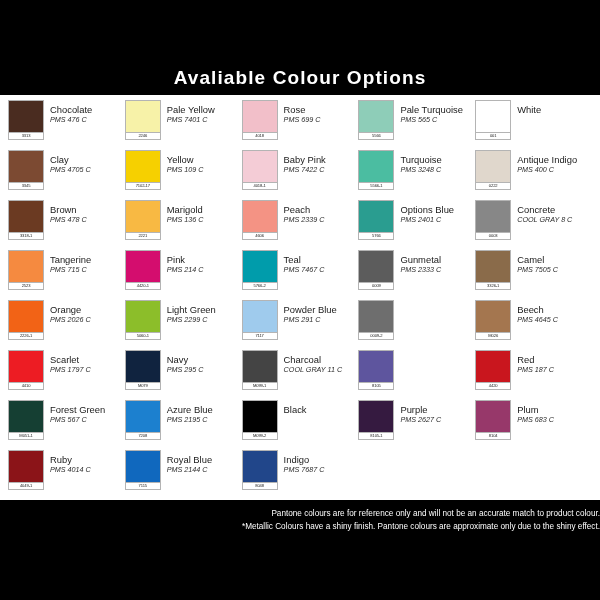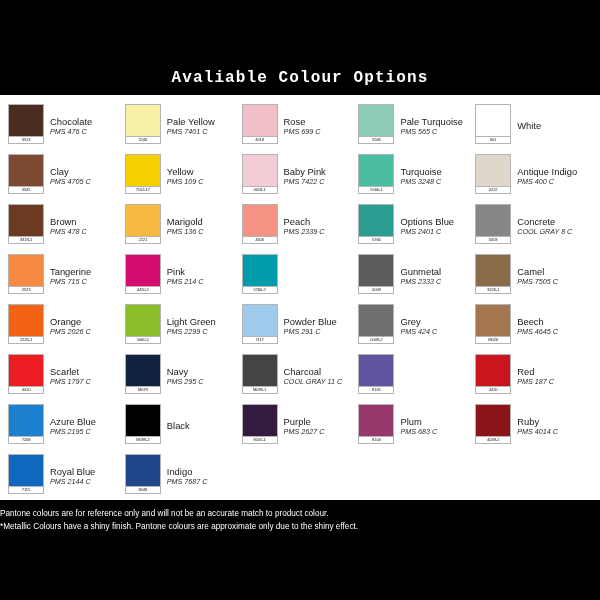--- a/index.html
+++ b/index.html
@@ -37,38 +37,38 @@
     top: 60px;
     width: 600px;
     height: 35px;
     background: #000000;
     display: flex;
     align-items: center;
     justify-content: center;
   }
   .title-text {
     color: #ffffff;
-    font-size: 16px;
+    font-size: 19px;
     font-weight: bold;
     letter-spacing: 1.1px;
-    font-family: Liberation Mono, monospace;
+    font-family: Liberation Sans, sans-serif;
     white-space: nowrap;
   }
 
   
   .footer-band {
     position: absolute;
     left: 0;
     top: 500px;
     width: 600px;
     height: 40px;
     background: #000000;
     display: flex;
     flex-direction: column;
-    align-items: flex-start;
+    align-items: flex-end;
     justify-content: center;
     gap: 2px;
   }
   .footer-line {
     color: #ffffff;
     font-size: 8.2px;
     line-height: 11px;
     white-space: nowrap;
     font-family: "Liberation Sans", sans-serif;
   }
@@ -83,21 +83,21 @@
     display: grid;
     grid-template-columns: repeat(5, 1fr);
     grid-template-rows: repeat(8, 1fr);
     column-gap: 0px;
     row-gap: 0px;
   }
 
   .cell {
     display: flex;
     flex-direction: row;
-    align-items: center;
+    align-items: flex-start;
     padding-top: 3px;
   }
 
   .chip-wrap {
     width: 36px;
     flex: 0 0 36px;
     display: flex;
     flex-direction: column;
     align-items: stretch;
   }
@@ -327,20 +327,24 @@
         <div class="labels">
           <div class="c-name">Pink</div>
           <div class="c-pms">PMS 214 C</div>
         </div>
       </div>
       <div class="cell">
         <div class="chip-wrap">
           <div class="chip" style="background: rgb(0, 156, 171);"></div>
           <div class="chip-code">5766-2</div>
         </div>
+        <div class="labels">
+          <div class="c-name">Teal</div>
+          <div class="c-pms">PMS 7467 C</div>
+        </div>
       </div>
       <div class="cell">
         <div class="chip-wrap">
           <div class="chip" style="background: rgb(92, 92, 92);"></div>
           <div class="chip-code">0009</div>
         </div>
         <div class="labels">
           <div class="c-name">Gunmetal</div>
           <div class="c-pms">PMS 2333 C</div>
         </div>
@@ -383,24 +387,20 @@
         <div class="labels">
           <div class="c-name">Powder Blue</div>
           <div class="c-pms">PMS 291 C</div>
         </div>
       </div>
       <div class="cell">
         <div class="chip-wrap">
           <div class="chip" style="background: rgb(110, 110, 110);"></div>
           <div class="chip-code">0009-2</div>
         </div>
-        <div class="labels">
-          <div class="c-name">Grey</div>
-          <div class="c-pms">PMS 424 C</div>
-        </div>
       </div>
       <div class="cell">
         <div class="chip-wrap">
           <div class="chip" style="background: rgb(164, 118, 79);"></div>
           <div class="chip-code">M026</div>
         </div>
         <div class="labels">
           <div class="c-name">Beech</div>
           <div class="c-pms">PMS 4645 C</div>
         </div>
@@ -442,20 +442,30 @@
         </div>
       </div>
       <div class="cell">
         <div class="chip-wrap">
           <div class="chip" style="background: rgb(201, 22, 30);"></div>
           <div class="chip-code">4420</div>
         </div>
         <div class="labels">
           <div class="c-name">Red</div>
           <div class="c-pms">PMS 187 C</div>
+        </div>
+      </div>
+      <div class="cell">
+        <div class="chip-wrap">
+          <div class="chip" style="background: rgb(21, 63, 51);"></div>
+          <div class="chip-code">M051-1</div>
+        </div>
+        <div class="labels">
+          <div class="c-name">Forest Green</div>
+          <div class="c-pms">PMS 567 C</div>
         </div>
       </div>
       <div class="cell">
         <div class="chip-wrap">
           <div class="chip" style="background: rgb(28, 128, 207);"></div>
           <div class="chip-code">7208</div>
         </div>
         <div class="labels">
           <div class="c-name">Azure Blue</div>
           <div class="c-pms">PMS 2195 C</div>

